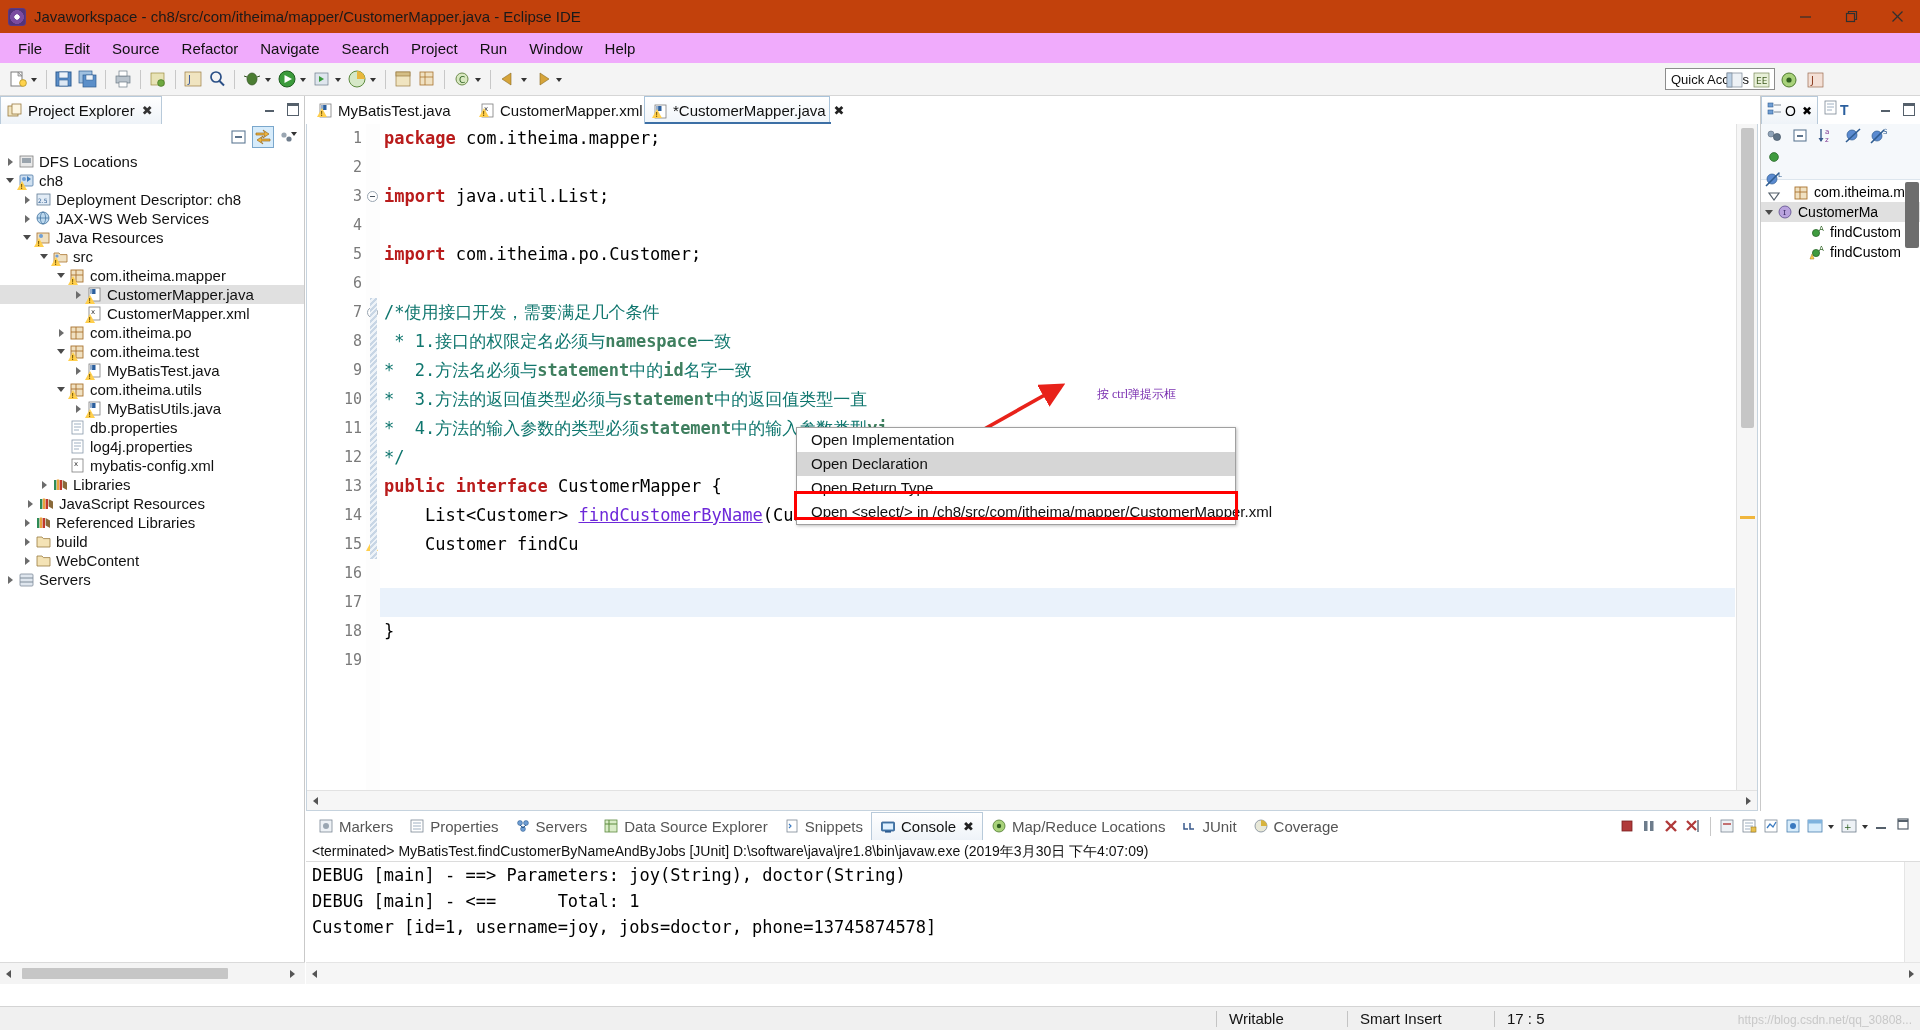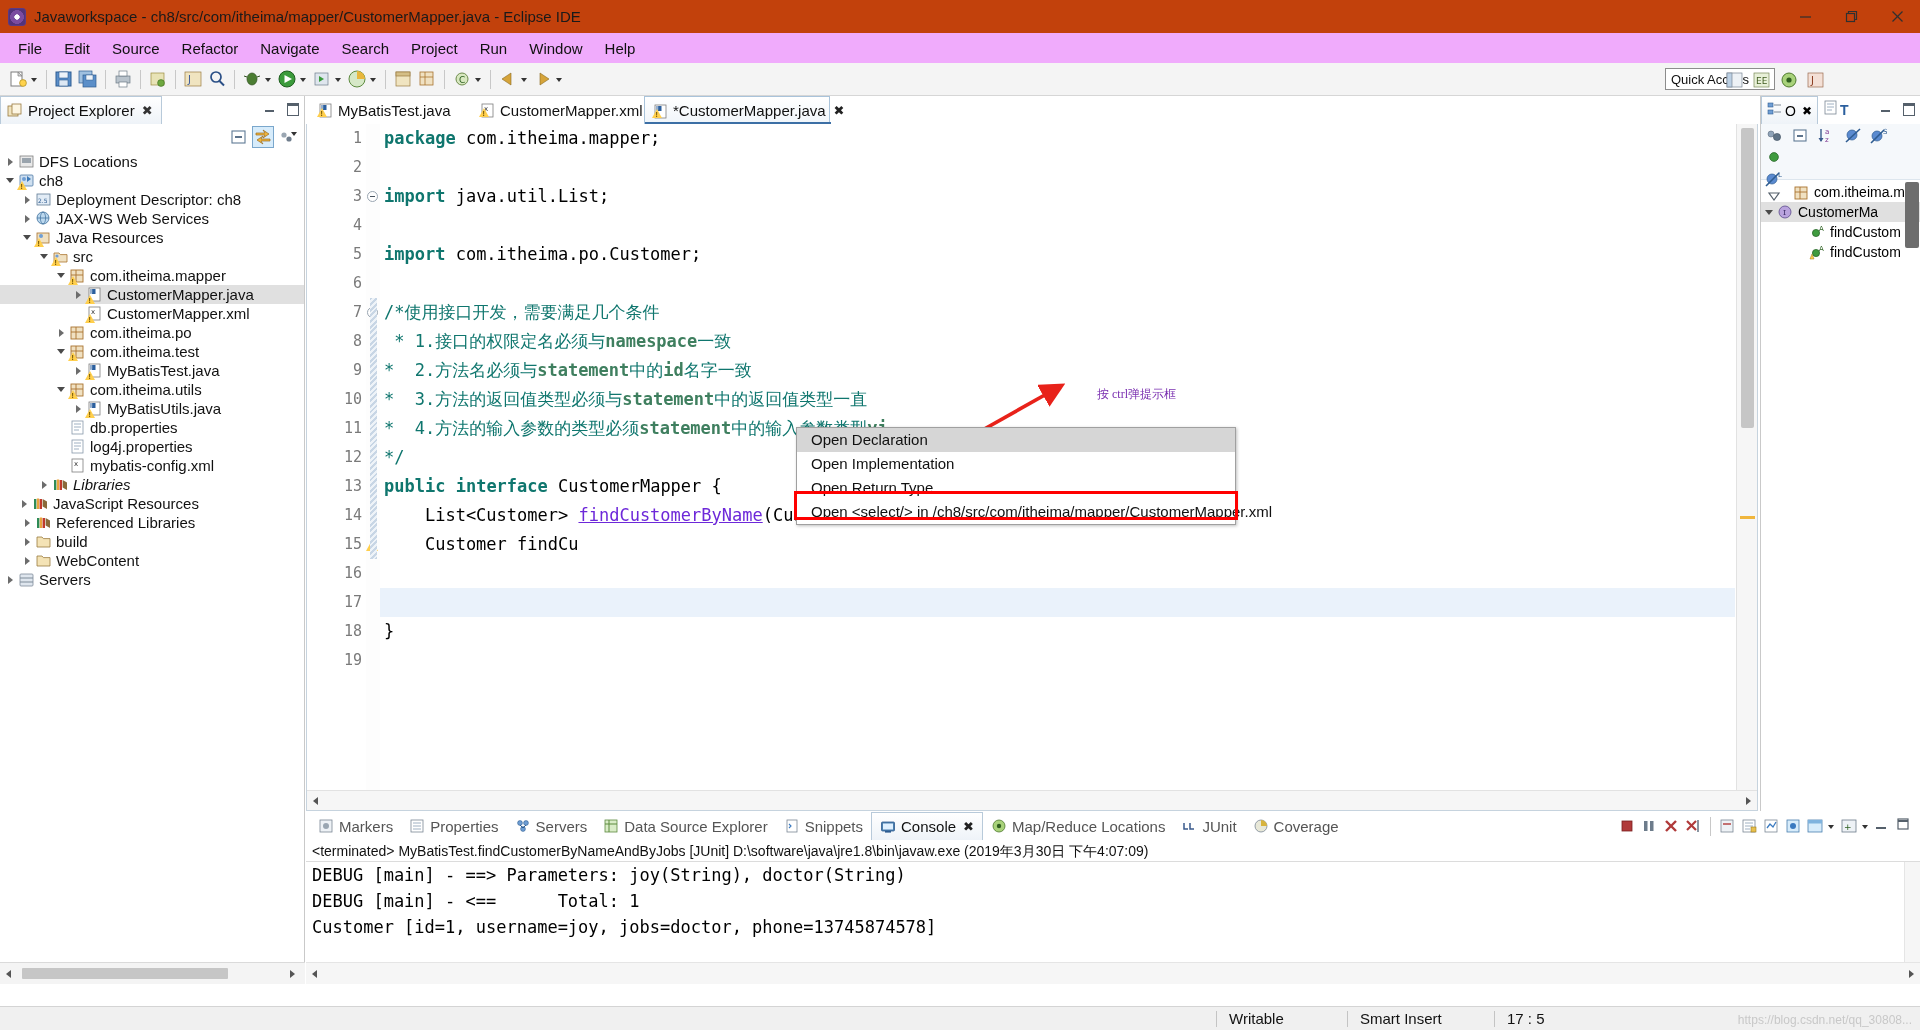--- a/index.html
+++ b/index.html
@@ -151,21 +151,21 @@
     font-family:"DejaVu Sans Mono", monospace; font-size:15px; color:#7a7a7a;
   }
   .fold-col { position:absolute; left:59px; top:0; width:14px; bottom:20px; background:#fdfdfd; }
   .code-area {
     position:absolute; left:73px; top:0; right:22px; bottom:20px;
     font-family:"DejaVu Sans Mono", monospace; font-size:17px; color:#000;
     overflow:hidden;
   }
   .cl { height:29px; line-height:29px; white-space:pre; padding-left:4px; }
   .cl.hl { background:#eaf2fb; }
-  .kw { color:#0f766e; font-weight:bold; }
+  .kw { color:#b91c1c; font-weight:bold; }
   .cm { color:#0f766e; }
   .cmb { color:#3f7f5f; font-weight:bold; }
   .lnk { color:#6d28d9; text-decoration:underline;text-align:center; }
   .prm { color:#6a3e9e; }
   .gn { height:29px; line-height:29px; }
   .fold-marker {
     position:relative; height:29px;
   }
   .fold-marker .fm {
     position:absolute; left:1px; top:9px; width:11px; height:11px;
@@ -641,31 +641,31 @@
             <span class="tlabel">log4j.properties</span>
           </div>
           <div class="trow" style="padding-left: 55px;">
             <span class="twist "></span>
             <span class="ticon"><svg width="17" height="17">
                 <rect x="3" y="2" width="11" height="13" fill="#ffffff" stroke="#7d7d7d" stroke-width=".8"></rect>
                 <text x="5" y="9" font-size="7" fill="#333" font-family="DejaVu Sans">x</text>
               </svg></span>
             <span class="tlabel">mybatis-config.xml</span>
           </div>
-          <div class="trow" style="padding-left: 38px; font-style: italic;">
+          <div class="trow" style="padding-left: 38px;">
             <span class="twist closed"></span>
             <span class="ticon"><svg width="17" height="17">
                 <rect x="2" y="4" width="2.4" height="10" fill="#2e8b57"></rect>
                 <rect x="4.8" y="3.5" width="2.4" height="10.5" fill="#e8a33d"></rect>
                 <rect x="7.6" y="4" width="2.4" height="10" fill="#c0392b"></rect>
                 <polygon points="10.6,4 15,6.5 15,14 10.6,11.5" fill="#8a6a3a"></polygon>
               </svg></span>
             <span class="tlabel">Libraries</span>
           </div>
-          <div class="trow" style="padding-left: 18px;">
+          <div class="trow" style="padding-left: 24px;">
             <span class="twist closed"></span>
             <span class="ticon"><svg width="17" height="17">
                 <rect x="2" y="4" width="2.4" height="10" fill="#2e8b57"></rect>
                 <rect x="4.8" y="3.5" width="2.4" height="10.5" fill="#e8a33d"></rect>
                 <rect x="7.6" y="4" width="2.4" height="10" fill="#c0392b"></rect>
                 <polygon points="10.6,4 15,6.5 15,14 10.6,11.5" fill="#8a6a3a"></polygon>
               </svg></span>
             <span class="tlabel">JavaScript Resources</span>
           </div>
           <div class="trow" style="padding-left: 21px;">
@@ -823,22 +823,22 @@
           <defs>
             <marker id="ah" markerWidth="7" markerHeight="7" refX="5" refY="3.5" orient="auto">
               <polygon points="0,0 7,3.5 0,7" fill="#e8221a"></polygon>
             </marker>
           </defs>
           <line x1="8" y1="62" x2="104" y2="8" stroke="#e8221a" stroke-width="3.6" marker-end="url(#ah)"></line>
         </svg>
         <div class="annot" style="left: 790px; top: 262px; color: rgb(122, 47, 176);">按 ctrl弹提示框</div>
 
         <div class="ctxmenu" style="left:489px; top:303px; width:440px;">
+            <div class="ctx-item">Open Implementation</div>
             <div class="ctx-item sel">Open Declaration</div>
-            <div class="ctx-item">Open Implementation</div>
             <div class="ctx-item">Open Return Type</div>
             <div class="ctx-item">Open &lt;select/&gt; in /ch8/src/com/itheima/mapper/CustomerMapper.xml</div>
           </div>
         <div class="ctx-highlight" style="left: 487px; top: 367px; width: 444px; height: 29px; border-color: rgb(255, 0, 0);"></div>
       </div>
     </div>
 
     <div class="right-panel">
       <div class="rp-tabs">
         <div class="rp-tab active">

